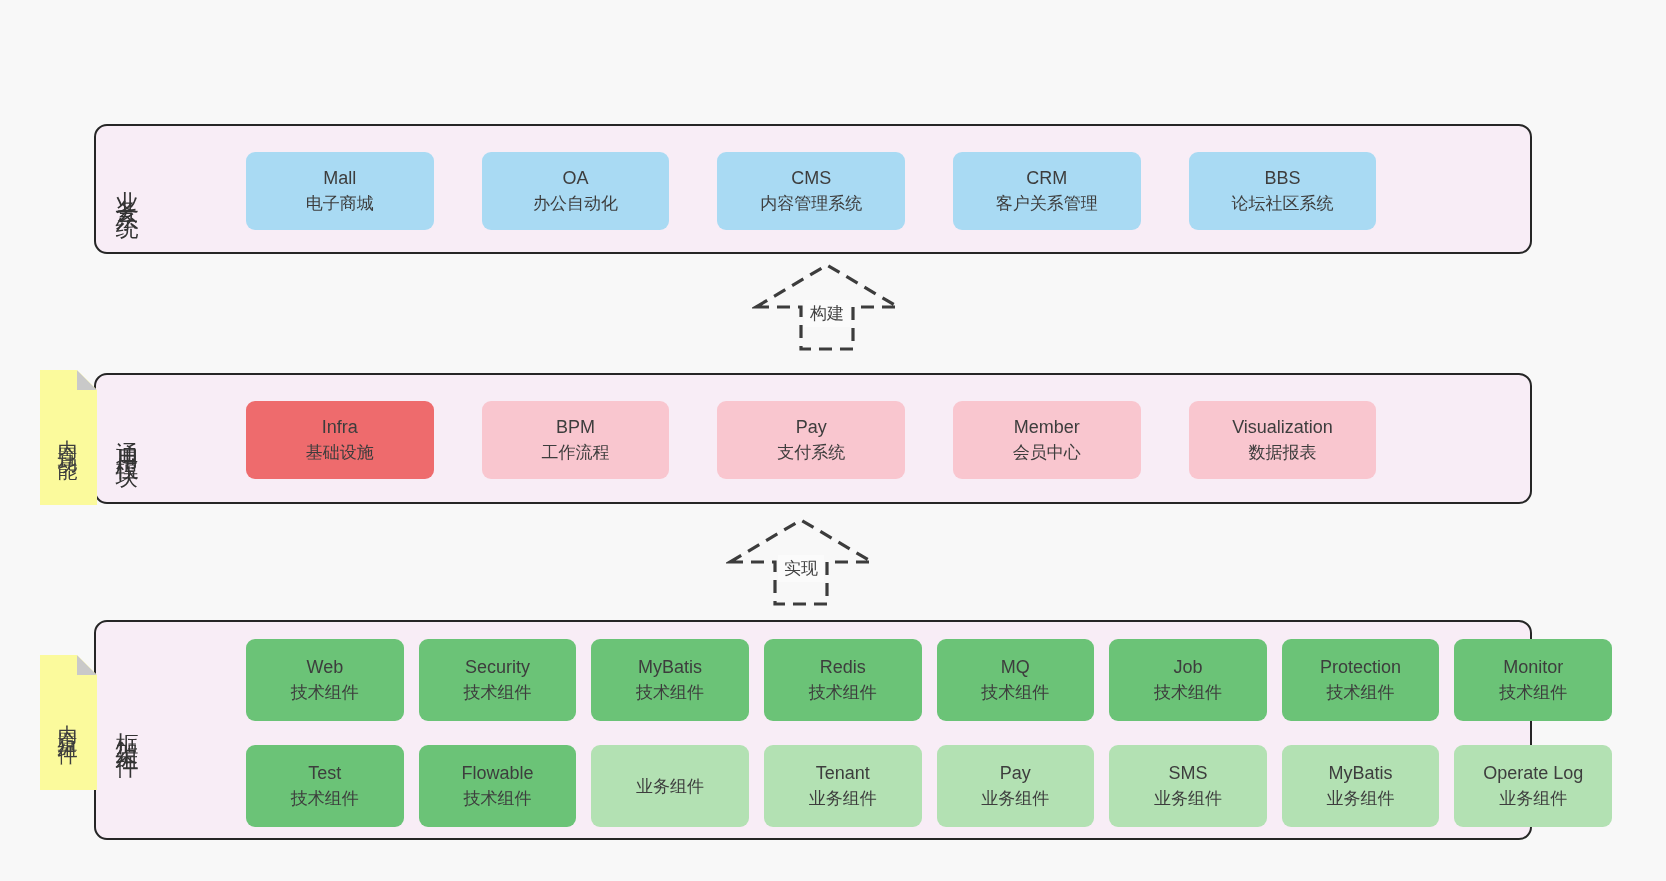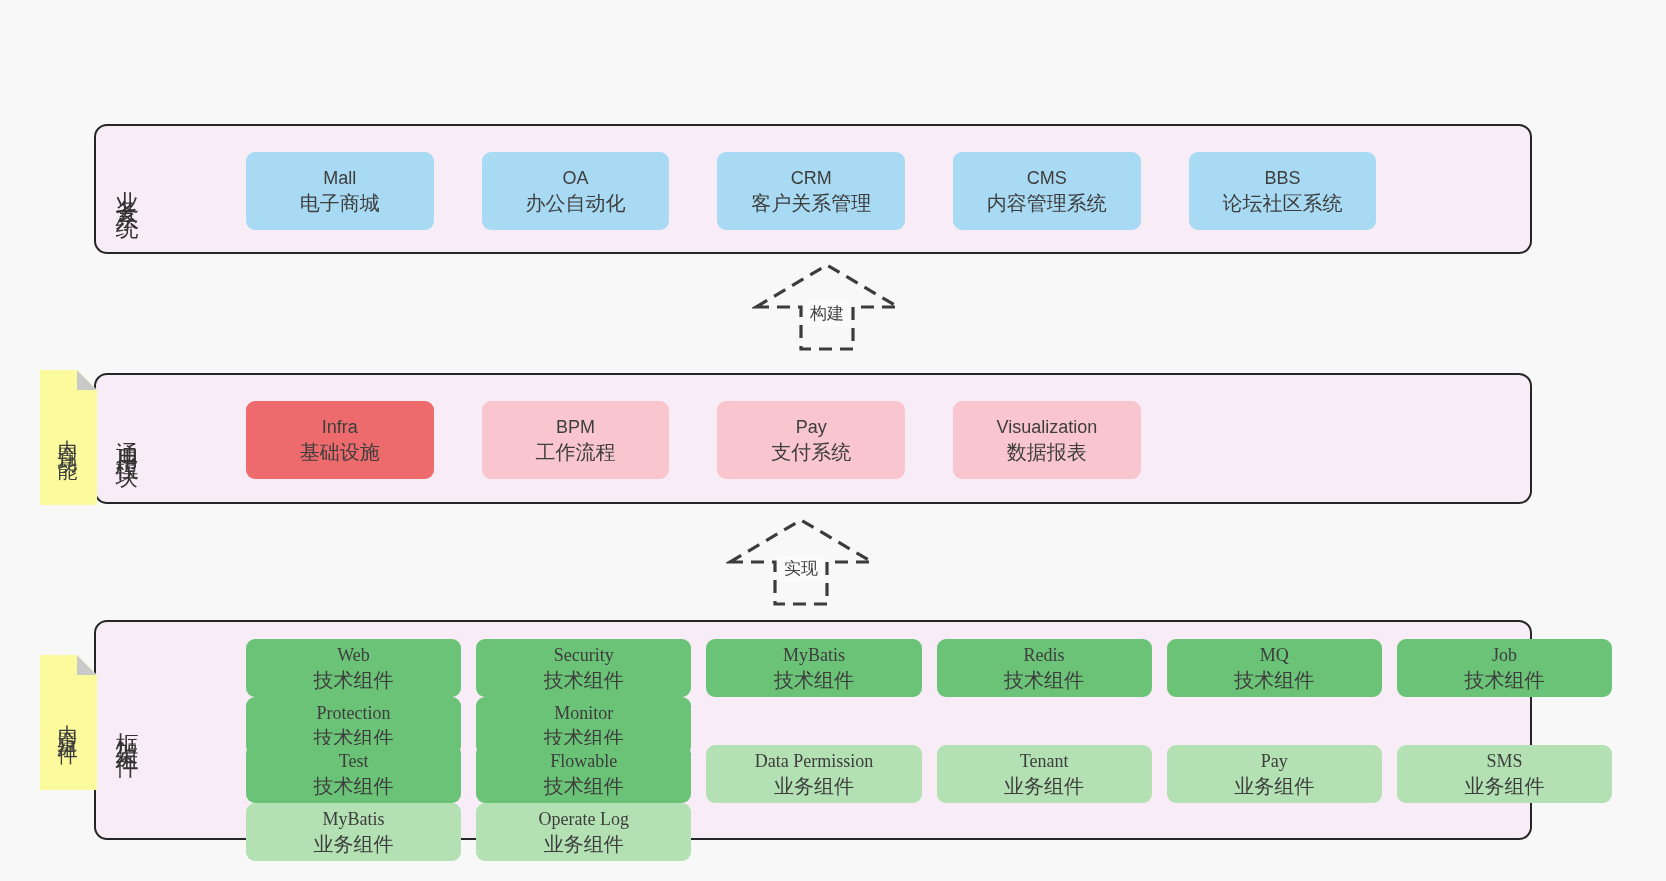--- a/index.html
+++ b/index.html
@@ -30,30 +30,30 @@
     position:absolute;left:6px;top:0;bottom:0;width:52px;
     display:flex;align-items:center;justify-content:center;
     writing-mode:vertical-rl;text-orientation:upright;
     font-size:23px;letter-spacing:8px;color:#333;
   }
   .row{
     position:absolute;left:150px;width:1366px;
     display:grid;
   }
   .row-6{grid-template-columns:repeat(6,1fr);column-gap:48px;top:26px;height:78px;}
-  .row-8{grid-template-columns:repeat(6,1fr);column-gap:15px;height:82px;font-family:Liberation Serif, serif;}
+  .row-8{grid-template-columns:repeat(8,1fr);column-gap:15px;height:82px;}
   .row-8.r1{top:17px;}
   .row-8.r2{top:123px;}
   .box{
     border-radius:9px;
     display:flex;flex-direction:column;align-items:center;justify-content:center;
     text-align:center;line-height:25px;padding:4px 10px;box-sizing:border-box;
   }
   .box .en{font-size:18px;}
-  .box .zh{font-size:20px;}
+  .box .zh{font-size:17px;}
   .blue{background:var(--box-blue);}
   .red{background:var(--box-red);}
   .pink{background:var(--box-pink);}
   .green{background:var(--box-green);}
   .green-light{background:var(--box-green-light);}
   .sticky{
     position:absolute;left:40px;width:57px;height:135px;z-index:3;
     background:var(--sticky-yellow);
     clip-path:polygon(0 0,calc(100% - 20px) 0,100% 20px,100% 100%,0 100%);
     display:flex;align-items:center;justify-content:center;
@@ -87,26 +87,26 @@
     <div class="row row-6">
       <div class="box blue">
         <div class="en">Mall</div>
         <div class="zh">电子商城</div>
       </div>
       <div class="box blue">
         <div class="en">OA</div>
         <div class="zh">办公自动化</div>
       </div>
       <div class="box blue">
+        <div class="en">CMS</div>
+        <div class="zh">内容管理系统</div>
+      </div>
+      <div class="box blue">
         <div class="en">CRM</div>
         <div class="zh">客户关系管理</div>
-      </div>
-      <div class="box blue">
-        <div class="en">CMS</div>
-        <div class="zh">内容管理系统</div>
       </div>
       <div class="box blue">
         <div class="en">BBS</div>
         <div class="zh">论坛社区系统</div>
       </div>
     </div>
   </div>
 
   <div class="arrow arrow-build">
     <svg width="150" height="92" viewBox="0 0 150 92">
@@ -125,20 +125,24 @@
       </div>
       <div class="box pink">
         <div class="en">BPM</div>
         <div class="zh">工作流程</div>
       </div>
       <div class="box pink">
         <div class="en">Pay</div>
         <div class="zh">支付系统</div>
       </div>
       <div class="box pink">
+        <div class="en">Member</div>
+        <div class="zh">会员中心</div>
+      </div>
+      <div class="box pink">
         <div class="en">Visualization</div>
         <div class="zh">数据报表</div>
       </div>
     </div>
   </div>
 
   <div class="arrow arrow-implement">
     <svg width="150" height="92" viewBox="0 0 150 92">
       <path d="M4 47 L75 5 L146 47 L101 47 L101 89 L49 89 L49 47 Z" fill="none" stroke="#3c3c3c" stroke-width="3.2" stroke-dasharray="13 8"></path>
     </svg>
@@ -185,21 +189,20 @@
     <div class="row row-8 r2">
       <div class="box green">
         <div class="en">Test</div>
         <div class="zh">技术组件</div>
       </div>
       <div class="box green">
         <div class="en">Flowable</div>
         <div class="zh">技术组件</div>
       </div>
       <div class="box green-light">
-        <div class="en">Data Permission</div>
         <div class="zh">业务组件</div>
       </div>
       <div class="box green-light">
         <div class="en">Tenant</div>
         <div class="zh">业务组件</div>
       </div>
       <div class="box green-light">
         <div class="en">Pay</div>
         <div class="zh">业务组件</div>
       </div>

